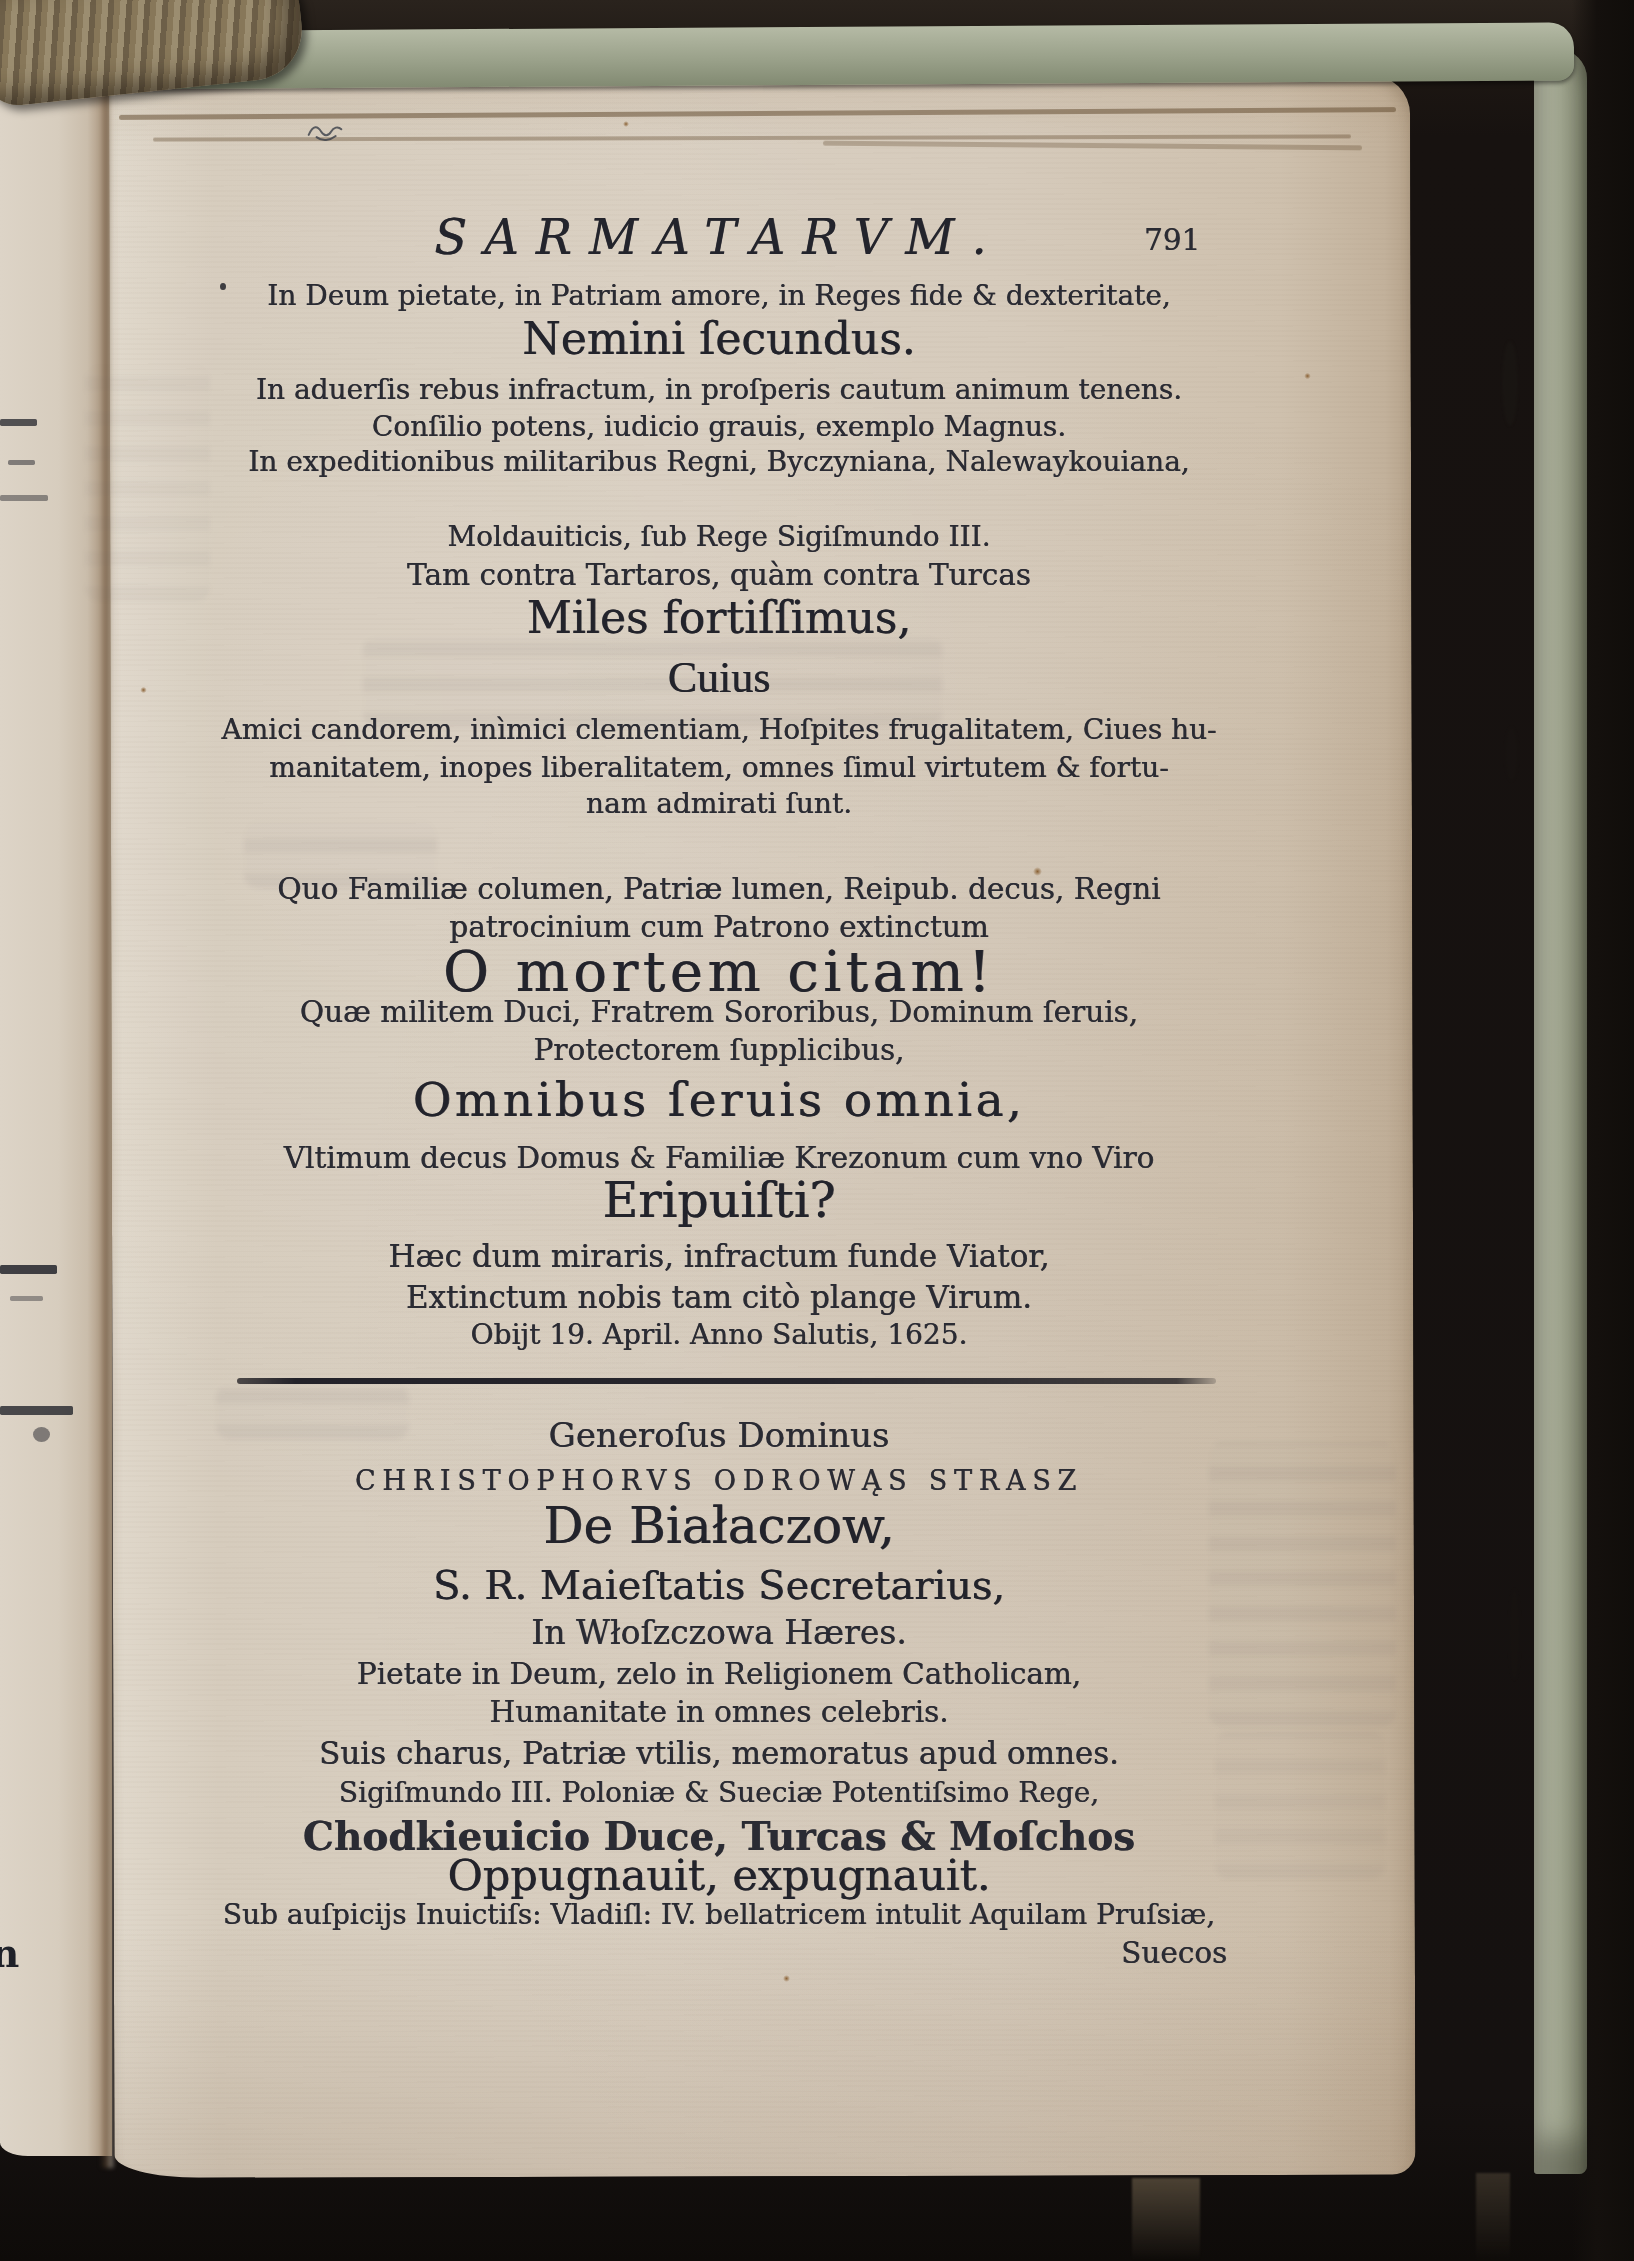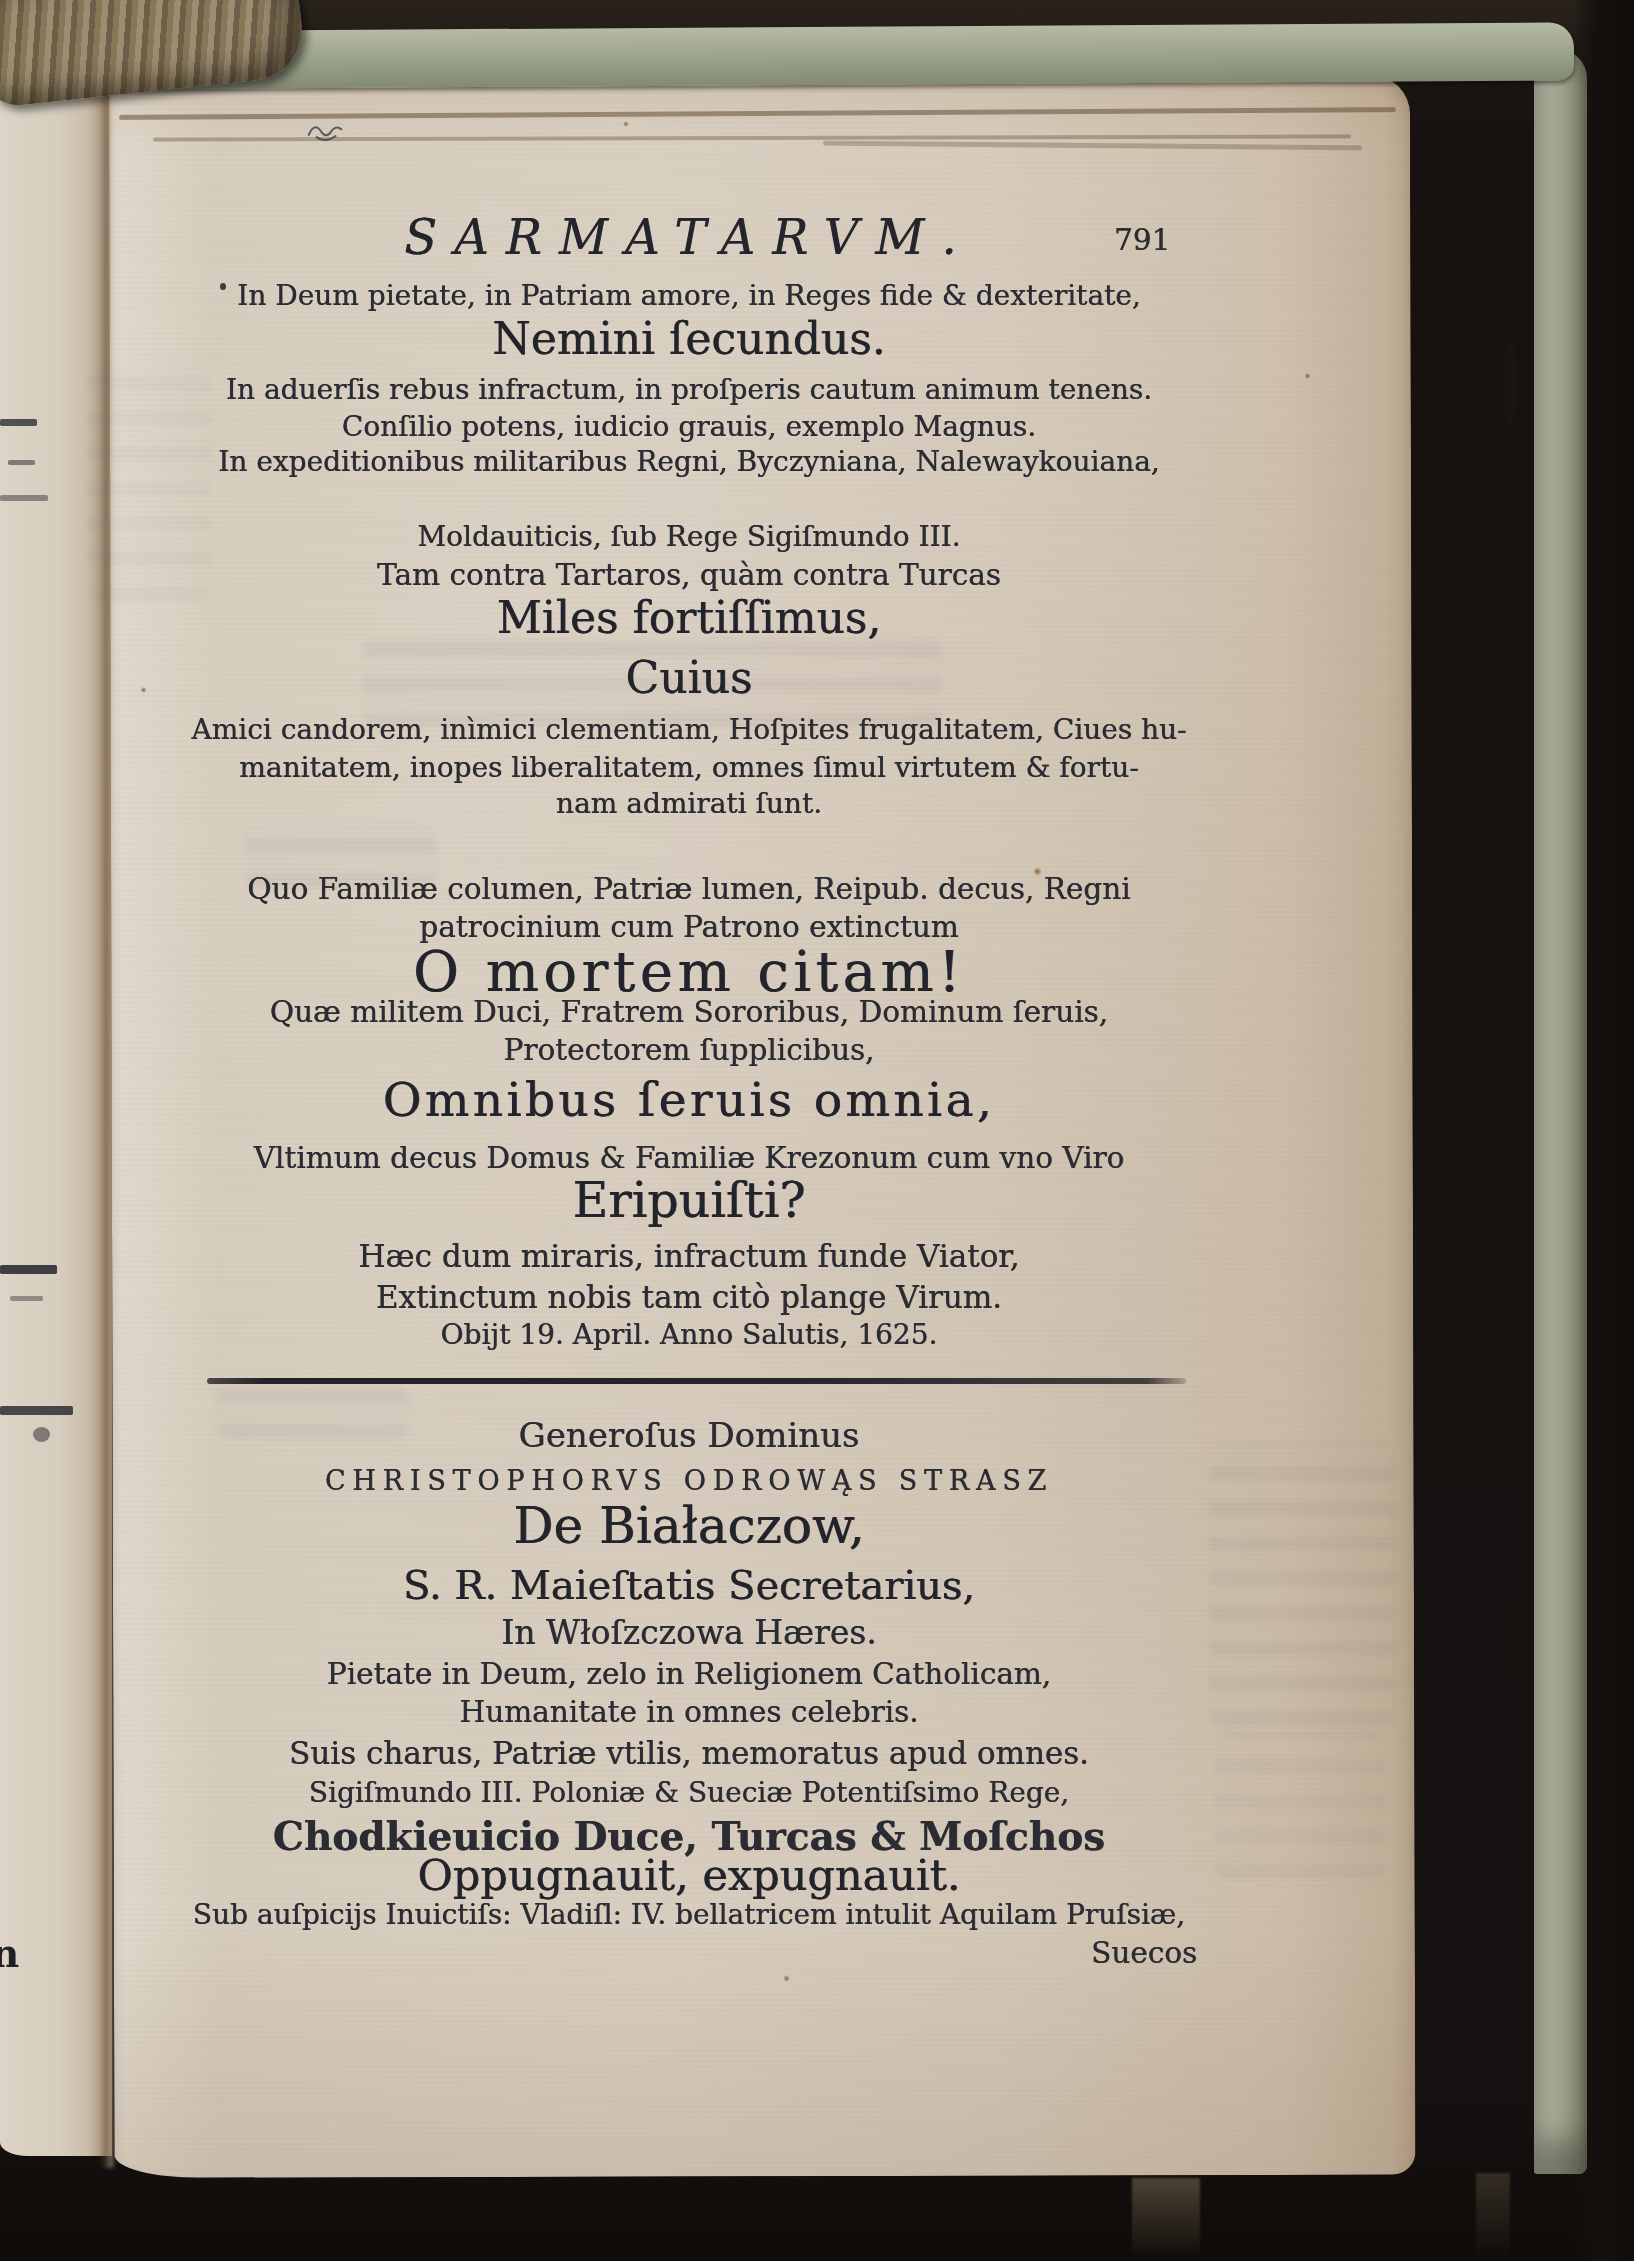--- a/index.html
+++ b/index.html
@@ -66,21 +66,21 @@
   
   .frag { background:#23242b; border-radius:1.7px; }
 
   
   .spot { background:radial-gradient(circle,#8a6134 0%,rgba(138,97,52,0) 70%); border-radius:50%; }
 
   
   .streak { background:linear-gradient(180deg, rgba(165,145,112,.4), rgba(40,30,22,0)); filter:blur(1.1px); }
 
   
-  .text-col { left:174px; top:0; width:1030px; height:2261px; }
+  .text-col { left:204px; top:0; width:1030px; height:2261px; }
   .line { position:absolute; left:50%; transform:translateX(-50%);
     white-space:nowrap; line-height:1; color:#2a2b33;
     text-shadow:0.4px 0.2px 0.4px rgba(26,25,35,.65), -0.2px -0.1px 0.3px rgba(26,25,35,.3); }
   .line.big { color:#22232b;
     text-shadow:0.6px 0.3px 0.6px rgba(22,22,32,.7), -0.2px -0.2px 0.5px rgba(22,22,32,.35); }
   .line.italic-header { font-style:italic; color:#23242c; }
   .rule { position:absolute; left:33px; top:1378px; width:979px; height:6.2px;
     background:linear-gradient(90deg, rgba(30,28,32,.75) 0, #232229 6%, #26252c 60%, rgba(32,30,34,.8) 96%, rgba(32,30,34,.2) 100%);
     border-radius:3.4px; filter:blur(0.2px); }
 
@@ -143,21 +143,21 @@
   <div class="line italic-header" style="top: 213px; font-size: 48px; letter-spacing: 17px;">SARMATARVM.</div>
       <div class="line" style="top: 226px; font-size: 29.5px; left: 940px; transform: none;">791</div>
       <div class="line" style="top: 282px; font-size: 28px;">In Deum pietate, in Patriam amore, in Reges fide &amp; dexteritate,</div>
       <div class="line big" style="top: 317px; font-size: 44px;">Nemini ſecundus.</div>
       <div class="line" style="top: 376px; font-size: 28px;">In aduerſis rebus infractum, in proſperis cautum animum tenens.</div>
       <div class="line" style="top: 413px; font-size: 28px;">Conſilio potens, iudicio grauis, exemplo Magnus.</div>
       <div class="line" style="top: 448px; font-size: 28px;">In expeditionibus militaribus Regni, Byczyniana, Nalewaykouiana,</div>
       <div class="line" style="top: 523px; font-size: 28px;">Moldauiticis, ſub Rege Sigiſmundo III.</div>
       <div class="line" style="top: 561px; font-size: 29.5px;">Tam contra Tartaros, quàm contra Turcas</div>
       <div class="line big" style="top: 596px; font-size: 44px;">Miles fortiſſimus,</div>
-      <div class="line big" style="top: 656px; font-size: 44px;">Cuius</div>
+      <div class="line big" style="top: 656px; font-size: 44px; font-family: Liberation Serif, serif;">Cuius</div>
       <div class="line" style="top: 716px; font-size: 28px;">Amici candorem, inìmici clementiam, Hoſpites frugalitatem, Ciues hu-</div>
       <div class="line" style="top: 754px; font-size: 28px;">manitatem, inopes liberalitatem, omnes ſimul virtutem &amp; fortu-</div>
       <div class="line" style="top: 790px; font-size: 28px;">nam admirati ſunt.</div>
       <div class="line" style="top: 875px; font-size: 29.5px;">Quo Familiæ columen, Patriæ lumen, Reipub. decus, Regni</div>
       <div class="line" style="top: 913px; font-size: 29.5px;">patrocinium cum Patrono extinctum</div>
       <div class="line big" style="top: 944px; font-size: 56px; letter-spacing: 4.5px;">O mortem citam!</div>
       <div class="line" style="top: 998px; font-size: 29.5px;">Quæ militem Duci, Fratrem Sororibus, Dominum ſeruis,</div>
       <div class="line" style="top: 1036px; font-size: 29.5px;">Protectorem ſupplicibus,</div>
       <div class="line big" style="top: 1076px; font-size: 47px; letter-spacing: 3.4px;">Omnibus ſeruis omnia,</div>
       <div class="line" style="top: 1144px; font-size: 29.5px;">Vltimum decus Domus &amp; Familiæ Krezonum cum vno Viro</div>

